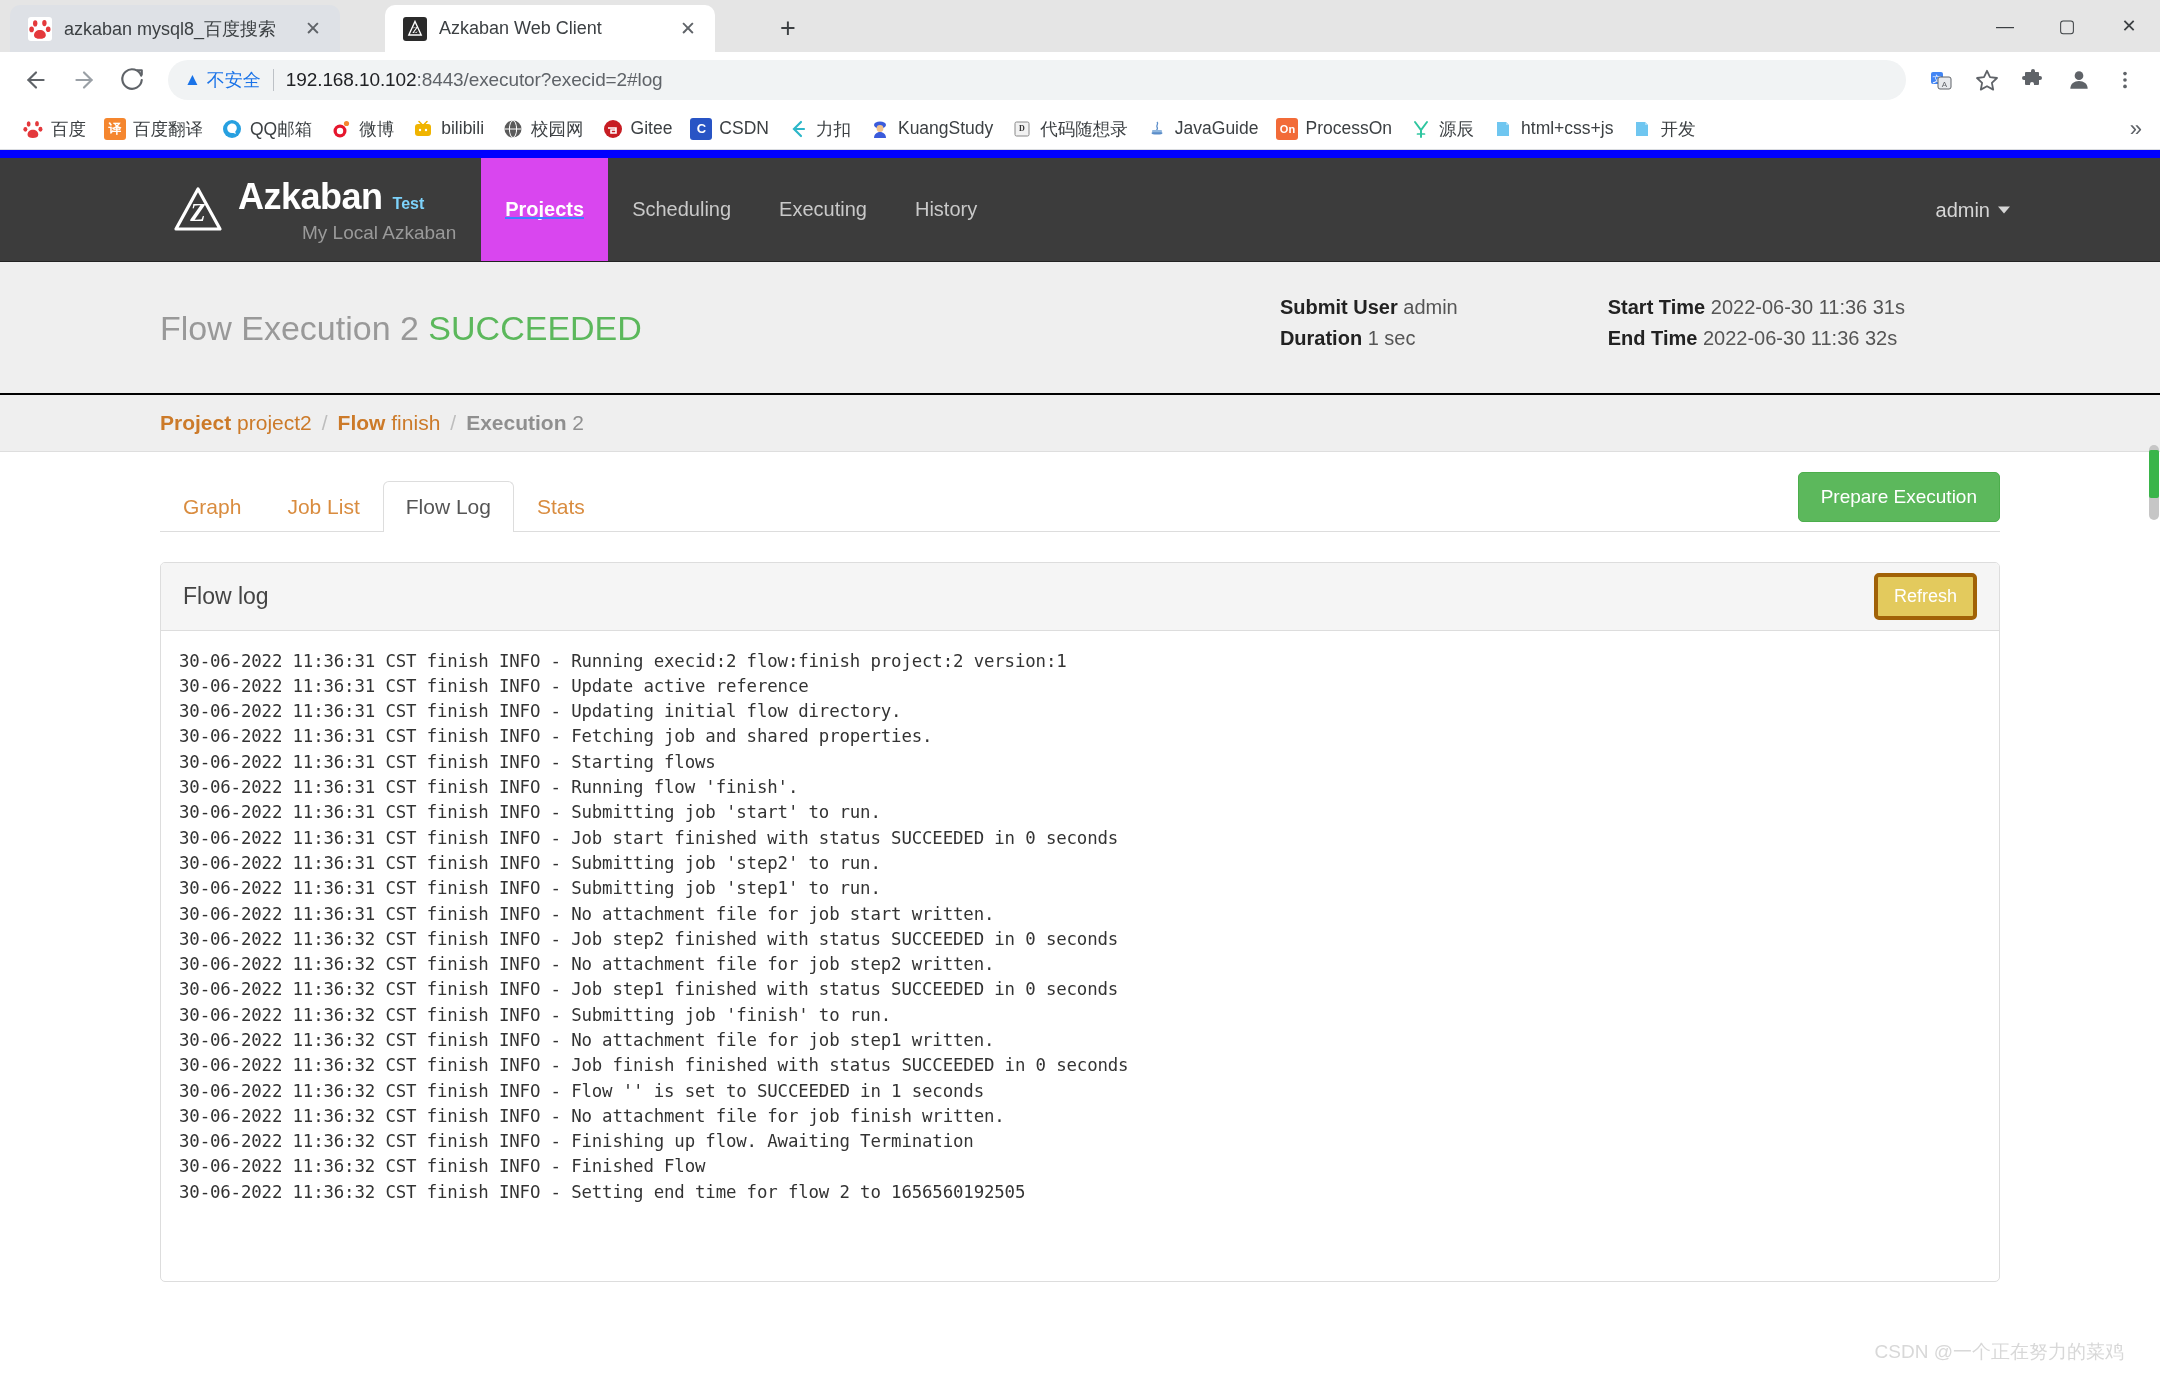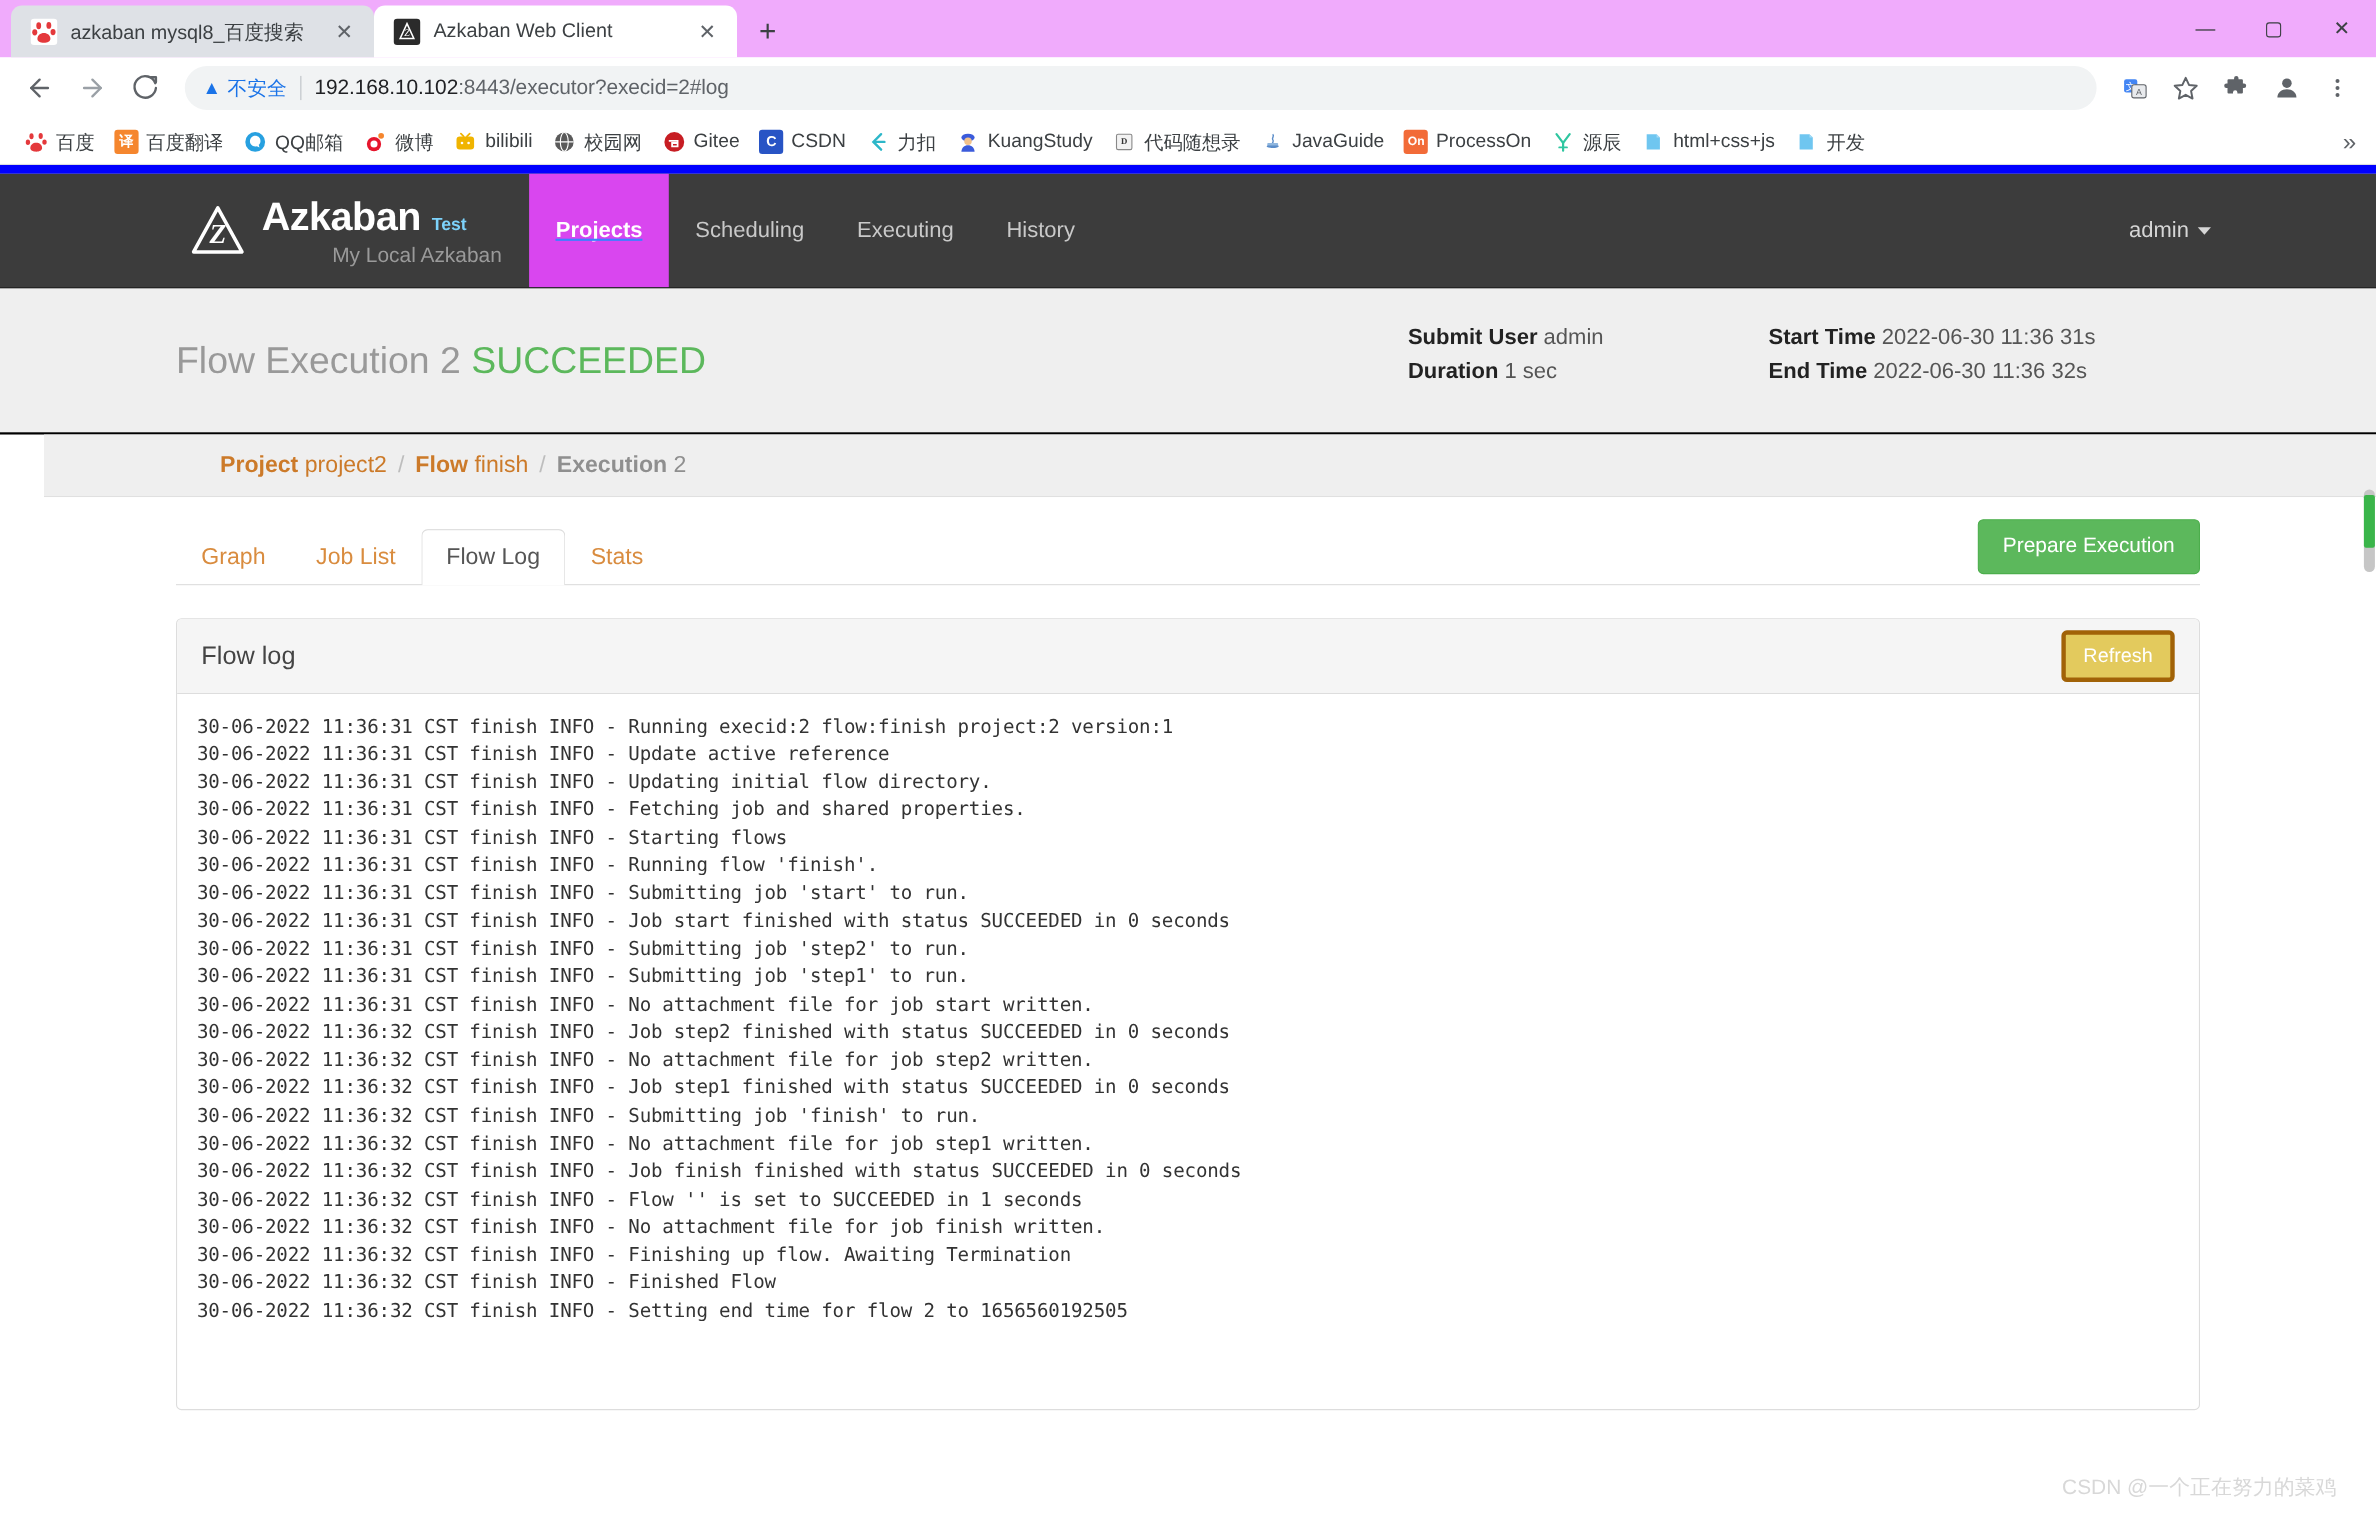--- a/index.html
+++ b/index.html
@@ -10,25 +10,26 @@
     background: #ffffff;
     font-family: "Liberation Sans", sans-serif;
     overflow: hidden;
   }
 
   
   .browser { width: 2160px; height: 1380px; position: relative; background:#fff; }
 
   .tabstrip {
     height: 52px;
-    background: #f0abfc;
+    background: #e5e5e5;
     display: flex;
     align-items: flex-end;
     padding-left: 10px;
     position: relative;
+    gap: 45px;
   }
   .tab {
     height: 47px;
     display: flex;
     align-items: center;
     padding: 0 14px 0 18px;
     border-radius: 10px 10px 0 0;
     font-size: 18px;
     color: #3c4043;
     max-width: 360px;
@@ -255,21 +256,21 @@
   }
   .meta-col { font-size: 20px; color:#4a4a4a; line-height: 1.55; }
   .meta-col b { color:#222; }
   .meta-col .val { color:#555; }
 
   .breadcrumb-bar {
     background: #efefef;
     padding: 16px 0 16px 160px;
     font-size: 21px;
     border-bottom: 1px solid #dedede;
-    display:flex; align-items:center; gap: 10px; margin-left: 40px;
+    display:flex; align-items:center; gap: 10px;
   }
   .bc-link { color:#cc7a29; text-decoration:none; }
   .bc-link b { font-weight: bold; }
   .bc-sep { color:#bdbdbd; }
   .bc-cur { color:#8f8f8f; }
   .bc-cur b { color:#8f8f8f; font-weight:bold; }
 
   .content-area {
     background: #fff;
     padding: 28px 160px 0 160px;

